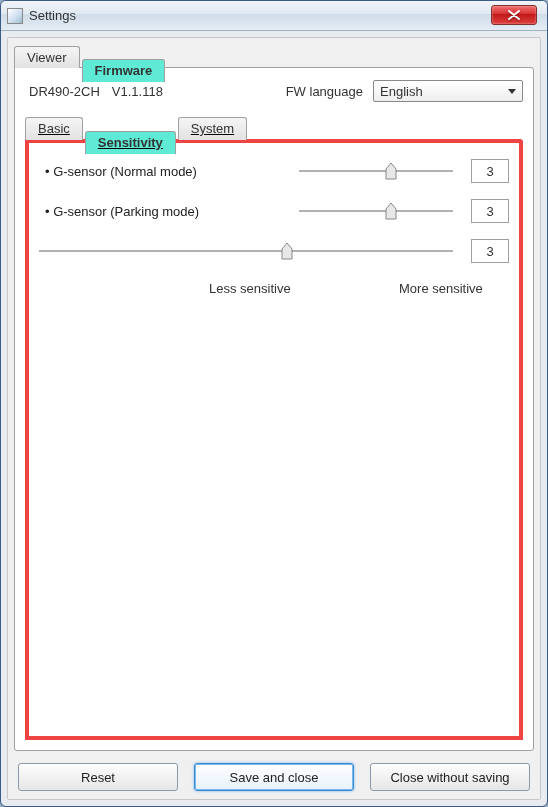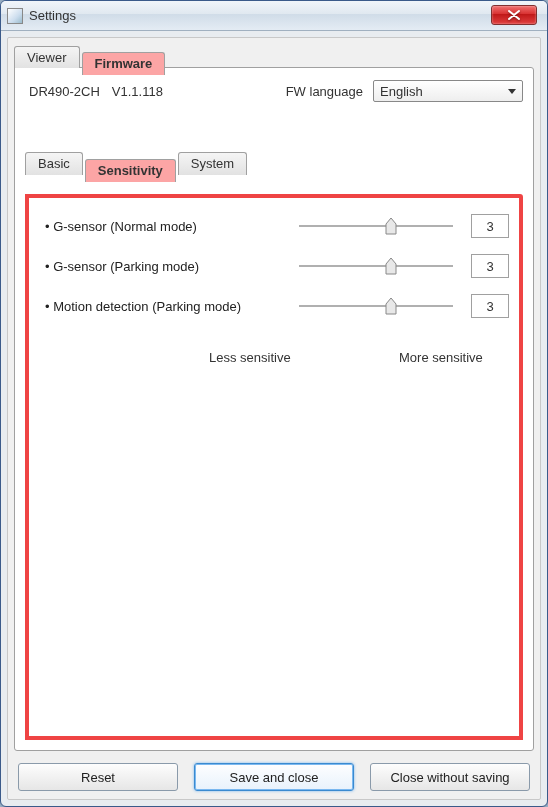--- a/index.html
+++ b/index.html
@@ -67,54 +67,54 @@
     border-bottom: none;
     border-radius: 3px 3px 0 0;
     padding: 3px 12px;
     background: linear-gradient(to bottom,#f5f5f5,#e2e2e2);
     color:#333;
     margin-right: 2px;
     position:relative;
     top:1px;
   }
   .outer-tab.active, .inner-tab.active {
-    background:#fca5a5;
+    background:#5eead4;
     font-weight: bold;
     z-index:3;
-    top:8px;
+    top:15px;
     padding-bottom:4px;
   }
   .tab-pane {
     border: 1px solid #a0a0a0;
     background:#fff;
     border-radius: 0 3px 3px 3px;
     padding: 8px 10px 10px 10px;
     flex:1;
-    display:flex; flex-direction:column;gap:20px;
+    display:flex; flex-direction:column;
   }
   .fw-row {
     display:flex; align-items:center;
     margin: 4px 0 10px 4px;
     color:#333;
   }
   .fw-model { margin-right: 12px; }
   .fw-row .spacer { flex:1; }
   .fw-lang-label { margin-right: 10px; }
   .dropdown {
     width: 150px; height:22px;
     border:1px solid #888;
     background: linear-gradient(to bottom,#fff,#eee);
     display:flex; align-items:center; padding:0 6px;
     justify-content: space-between;
     border-radius:2px;
   }
   .dropdown .caret {
     width:0;height:0;border-left:4px solid transparent;border-right:4px solid transparent;border-top:5px solid #333;
   }
-  .inner-tabs { display:flex; margin-top: 19px; }
+  .inner-tabs { display:flex; margin-top: 4px; text-decoration: underline; }
   .inner-pane {
     border:4px solid #ef4444;
     background:#fff0;
     flex:1;
     border-radius: 0 3px 0 0;
     padding: 16px 10px;
     display:flex;flex-direction:column;
   }
   .slider-row {
     display:flex; align-items:center;
@@ -142,21 +142,21 @@
   .value-box {
     width:38px; height:24px;
     border:1px solid #a0a0a0;
     background:#fff;
     display:flex;align-items:center;justify-content:center;
     color:#333;
   }
   .scale-labels {
     display:flex; margin-left:170px;
     color:#333;
-    margin-top:16px;
+    margin-top:2px;
   }
   .scale-labels .less { width:150px; text-align:left; }
   .scale-labels .more { flex:1; text-align:left; padding-left: 40px; }
   .button-row {
     display:flex; gap:16px;
     padding: 0 4px; margin-top:12px;
   }
   .btn {
     flex:1; height:28px;
     border:1px solid #8a9aaa;
@@ -229,21 +229,20 @@
             <div class="thumb" style="left:60%;">
               <svg width="12" height="20" viewBox="0 0 12 20">
                   <path d="M1 8 L6 2 L11 8 V18 H1 Z" fill="#e8e8e8" stroke="#888"></path>
                 </svg>
             </div>
           </div>
           <div class="value-box">3</div>
         </div>
 
         <div class="slider-row">
-          <div class="label-col">• Motion detection (Parking mode)</div>
           <div class="slider">
             <div class="track"></div>
             <div class="thumb" style="left:60%;">
               <svg width="12" height="20" viewBox="0 0 12 20">
                   <path d="M1 8 L6 2 L11 8 V18 H1 Z" fill="#e8e8e8" stroke="#888"></path>
                 </svg>
             </div>
           </div>
           <div class="value-box">3</div>
         </div>

